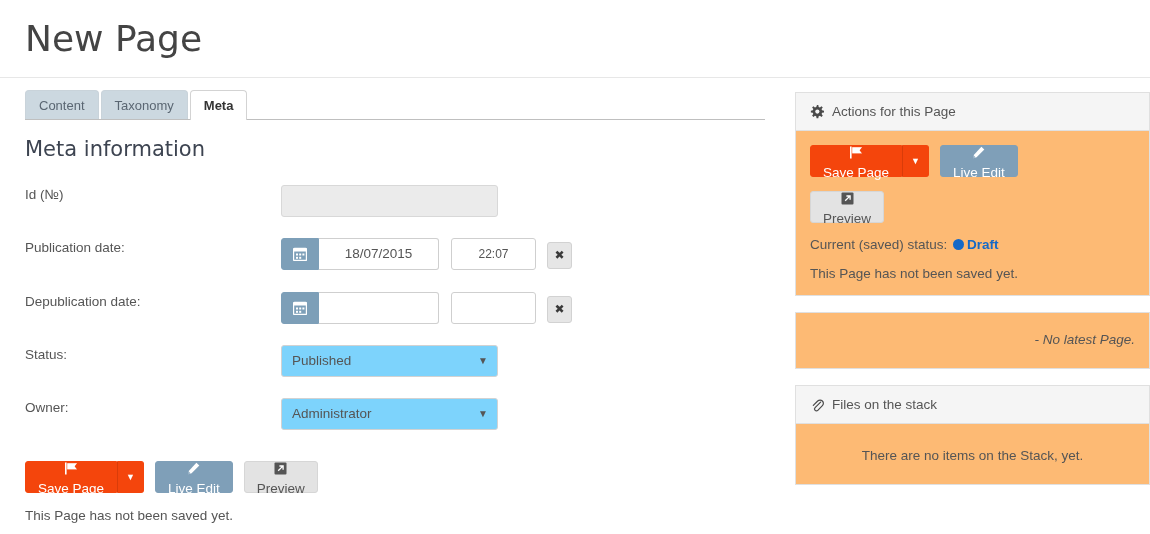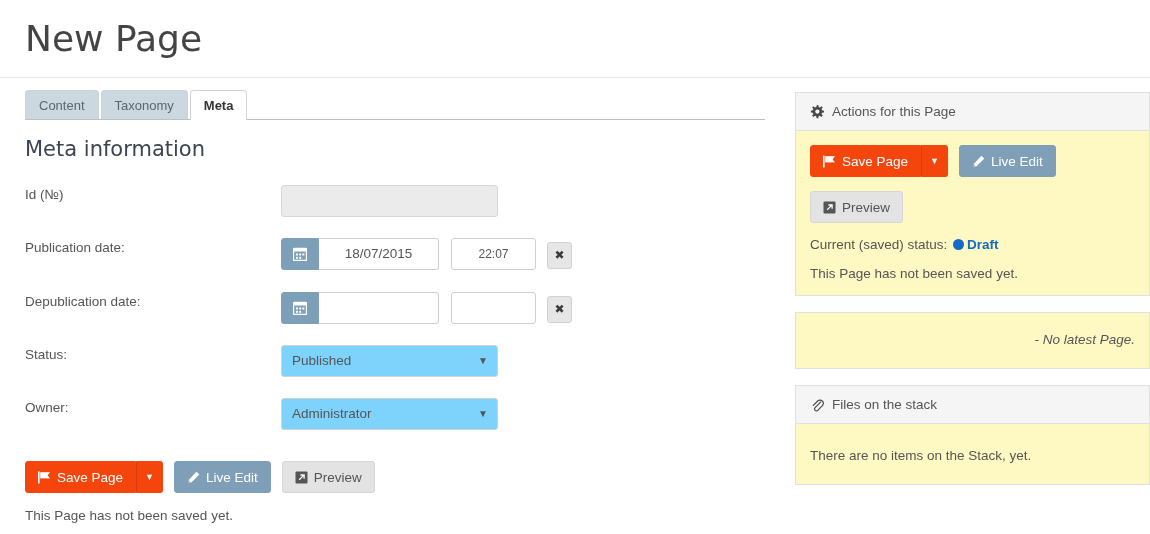--- a/index.html
+++ b/index.html
@@ -106,40 +106,40 @@
   .select .caret {
     position: absolute; right: 9px; top: 0; line-height: 30px;
     font-size: 10px; color: #555;
   }
 
   
   .btn {
     display: inline-flex; align-items: center; gap: 6px;
     height: 32px; padding: 0 12px; border-radius: 3px;
     font-size: 13.5px; border: 1px solid transparent;
-    cursor: pointer; white-space: nowrap;
+    cursor: pointer; white-space: nowrap; flex-direction: column;
   }
   .btn-orange { background: #f4450c; color: #fff; border-color: #f4450c; border-radius: 3px 0 0 3px; }
   .btn-orange-caret {
     background: #f4450c; color: #fff; border: 1px solid #f4450c;
     border-left: 1px solid #d93c09; border-radius: 0 3px 3px 0;
     width: 27px; height: 32px; display: inline-flex;
     align-items: center; justify-content: center; font-size: 9px; cursor: pointer;
   }
   .btn-blue { background: #7f9fb8; color: #fff; border-color: #7f9fb8; }
   .btn-gray { background: #e3e3e3; color: #555; border-color: #d6d6d6; }
 
   .btn-row { position: absolute; left: 25px; display: flex; align-items: center; gap: 11px; }
   .split { display: inline-flex; }
 
   .note { font-size: 13.5px; color: #555; }
 
   
   .right-col { position: absolute; left: 795px; top: 92px; width: 355px; }
-  .panel { border: 1px solid #e0e0e0; background: #fef9c3; margin-bottom: 16px; }
+  .panel { border: 1px solid #e0e0e0; background: #fdba74; margin-bottom: 16px; }
   .panel-head {
     background: #f5f5f5; border-bottom: 1px solid #e0e0e0;
     height: 38px; line-height: 37px; padding: 0 14px;
     font-size: 13.5px; color: #555;
     display: flex; align-items: center; gap: 8px;
   }
   .panel-body { padding: 14px; }
   .status-line { font-size: 13.5px; color: #555; margin-top: 14px; }
   .dot {
     display: inline-block; width: 11px; height: 11px; border-radius: 50%;
@@ -357,19 +357,19 @@
 
     <div class="panel">
       <div class="panel-head">
         <span>
           <svg width="14" height="14" viewBox="0 0 14 14">
             <path d="M10.6 4.1 L5.1 9.6 A1.9 1.9 0 0 0 7.8 12.3 L12.4 7.7 A3.3 3.3 0 0 0 7.7 3.0 L3.3 7.4" fill="none" stroke="#4a4a4a" stroke-width="1.2" stroke-linecap="round"></path>
           </svg>
         </span>
         <span>Files on the stack</span>
       </div>
-      <div class="panel-body" style="padding:22px 14px 20px 14px;">
+      <div class="panel-body" style="padding:22px 14px 20px 14px;text-align:center;">
         <span class="note">There are no items on the Stack, yet.</span>
       </div>
     </div>
 
   </div>
 </div>
 
 </body></html>

